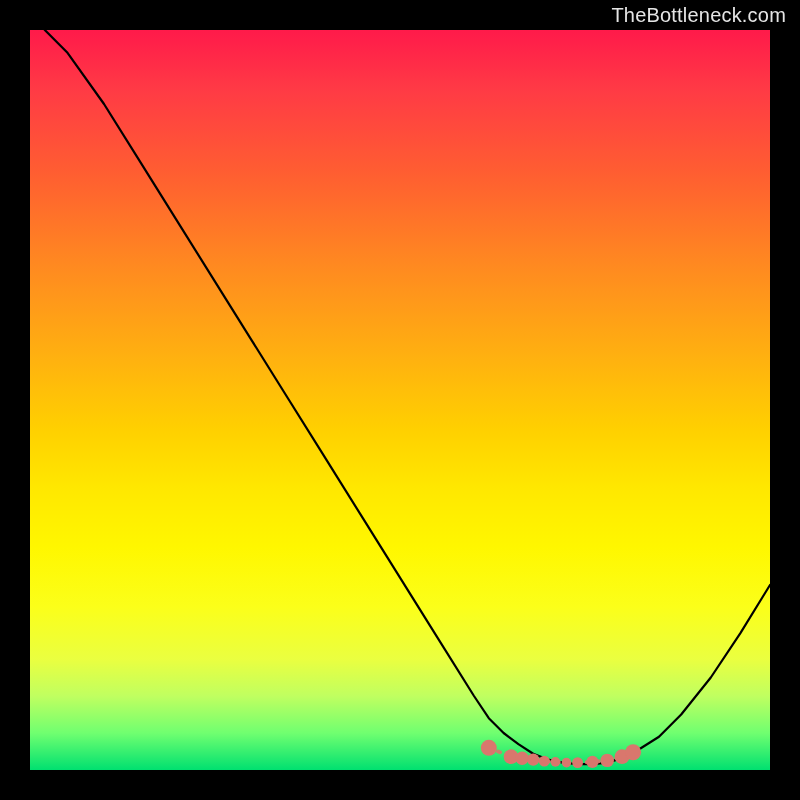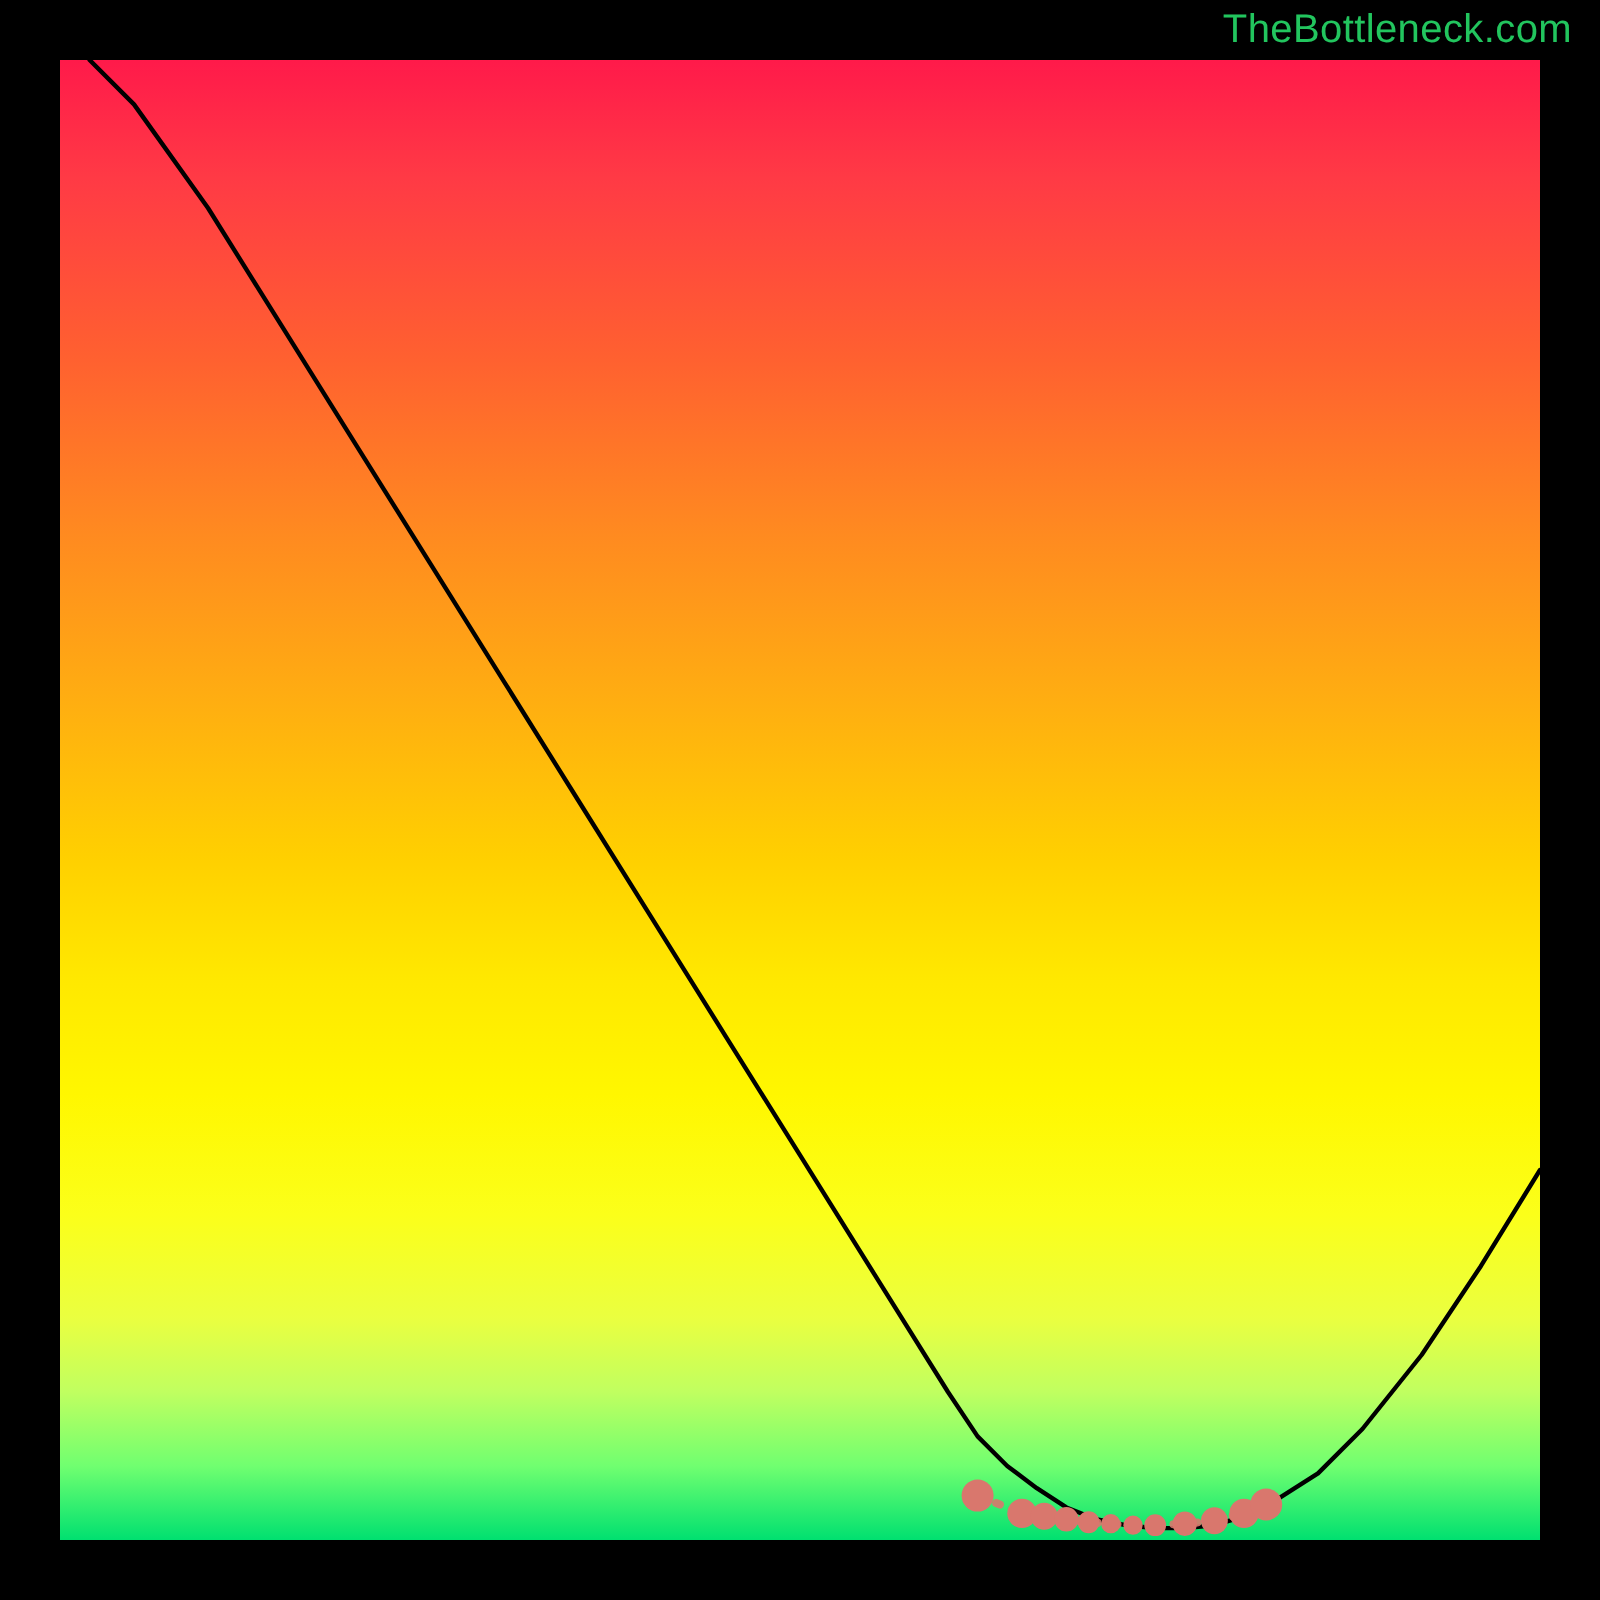--- a/index.html
+++ b/index.html
@@ -8,21 +8,21 @@
     height: 800px;
     background: #000;
     position: relative;
     font-family: Arial, sans-serif;
     overflow: hidden;
   }
   .watermark {
     position: absolute;
     top: 4px;
     right: 14px;
-    color: #22c55e;
+    color: #e5e5e5;
     font-size: 20px;
     font-weight: 500;
     z-index: 10;
     letter-spacing: 0.2px;
     margin-left: 16px;
   }
   .plot-outer {
     position: absolute;
     left: 0;
     top: 0;

